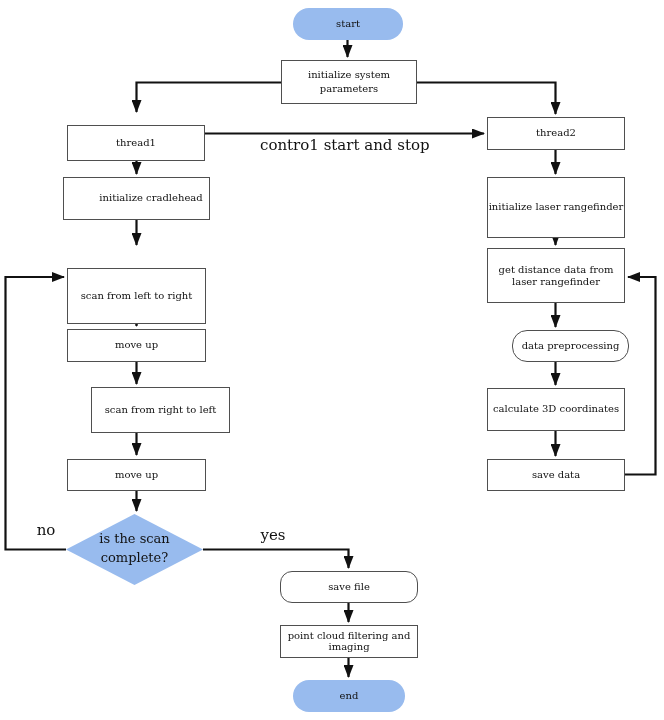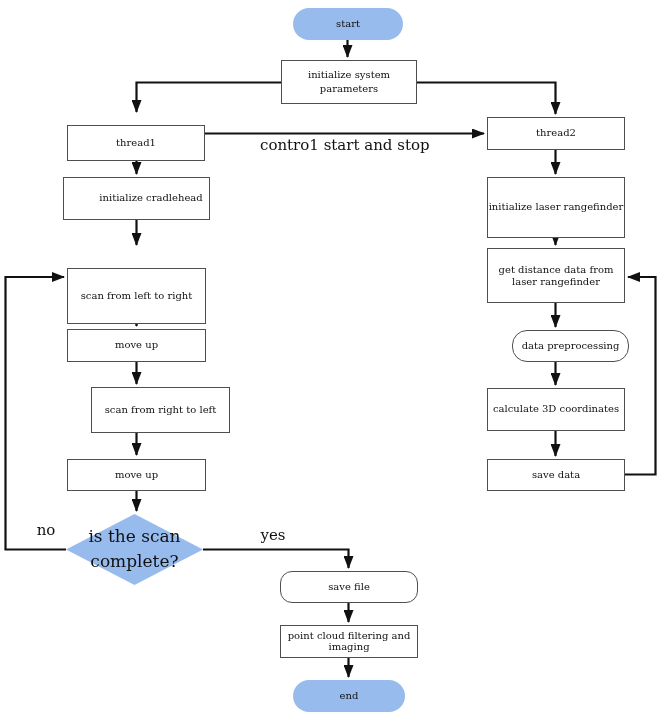--- a/index.html
+++ b/index.html
@@ -26,21 +26,21 @@
   .terminator{
     background:#98bbee;
     border-radius:16px;
   }
   .nowrap{white-space:nowrap;}
   .lh-tight{line-height:1.2;}
   .lh-xtight{line-height:1.08;}
   .decision-text{
     position:absolute;
     display:flex;align-items:center;justify-content:center;
-    text-align:center;font-size:17px;line-height:1.45;
+    text-align:center;font-size:13px;line-height:1.45;
   }
   .edge-label{
     position:absolute;
     font-size:15px;line-height:1.2;
     text-align:center;
     white-space:nowrap;
   }
 </style>
 </head>
 <body>

